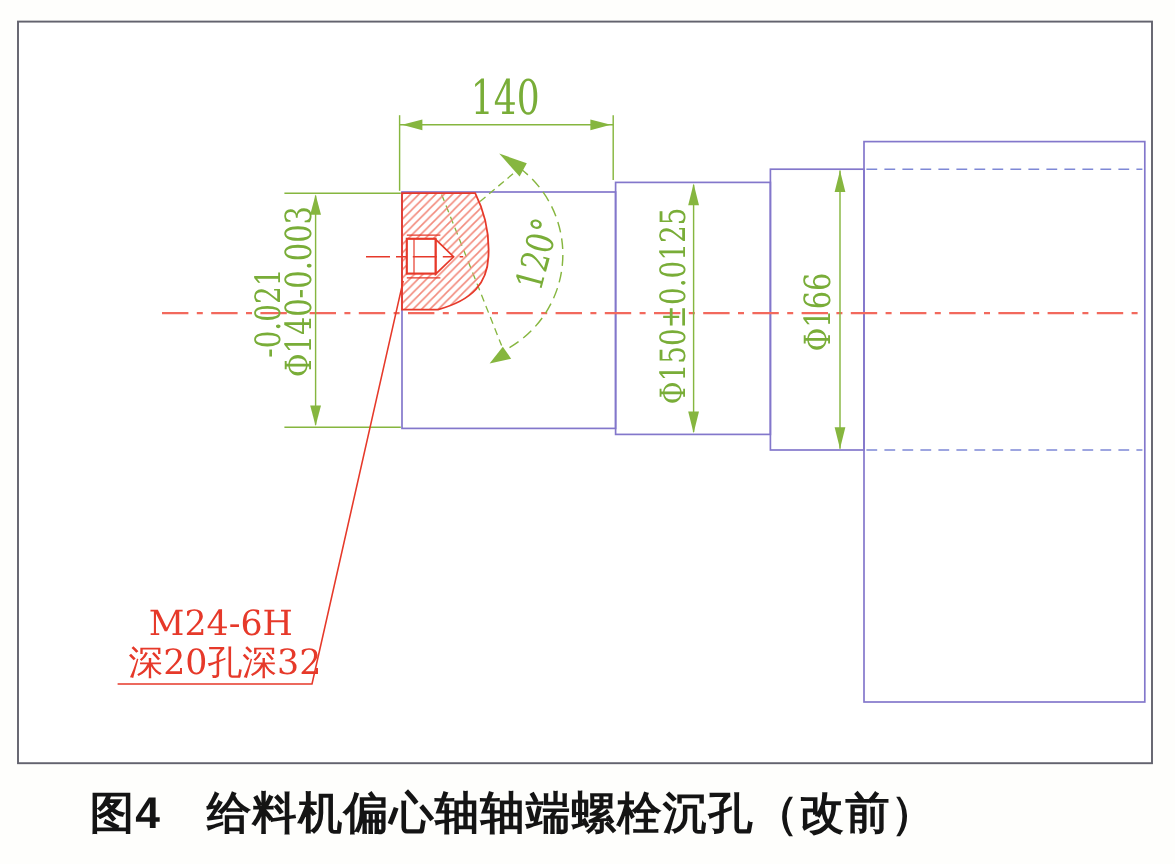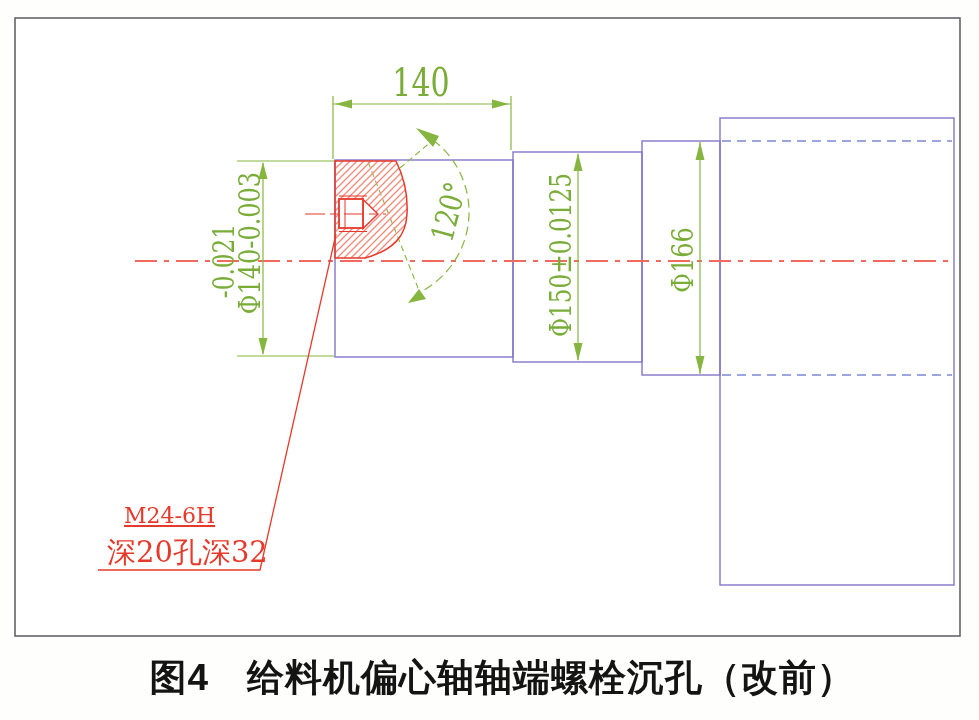--- a/index.html
+++ b/index.html
@@ -13,21 +13,21 @@
   .dimtext{
     color:#79ad38;
     font-family:"DejaVu Serif","Liberation Serif",serif;
   }
   .rot{transform-origin:center center;}
   .rednote{
     color:#e6392a;
     font-family:"DejaVu Serif","Liberation Serif",serif;
   }
   .caption{
-    left:0;width:855px;top:659px;text-align:right;
+    left:0;width:855px;top:659px;text-align:center;
     font-size:37px;font-weight:bold;color:#141414;letter-spacing:1px;
     font-family:"Liberation Sans","DejaVu Sans",sans-serif;
   }
 </style>
 </head>
 <body>
 
 <svg width="979" height="720" viewBox="0 0 979 720">
   <defs>
     <pattern id="hatch" patternUnits="userSpaceOnUse" width="7" height="7">
@@ -104,16 +104,16 @@
 <div class="abs dimtext rot" style="left:224px;top:261px;font-size:29px;transform:translate(-50%,-50%) rotate(-90deg) scaleX(.8);">-0.021</div>
 
 <div class="abs dimtext rot" style="left:250px;top:243px;font-size:30px;transform:translate(-50%,-50%) rotate(-90deg) scaleX(.8);">Φ140-0.003</div>
 
 <div class="abs dimtext rot" style="left:561px;top:255px;font-size:29px;transform:translate(-50%,-50%) rotate(-90deg) scaleX(.8);">Φ150±0.0125</div>
 
 <div class="abs dimtext rot" style="left:683px;top:260px;font-size:30px;transform:translate(-50%,-50%) rotate(-90deg) scaleX(.8);">Φ166</div>
 
 <div class="abs dimtext rot" style="left:449px;top:212px;font-size:31px;transform:translate(-50%,-50%) rotate(-75deg) scaleX(.8);">120°</div>
 
-<div class="abs rednote" style="left:124px;top:505px;font-size:22px;text-decoration:underline;">M24-6H</div>
+<div class="abs rednote" style="left:124px;top:505px;font-size:29px;">M24-6H</div>
 <div class="abs rednote" style="left:107px;top:538px;font-size:29px;">深20孔深32</div>
 
 <div class="abs caption">图4　给料机偏心轴轴端螺栓沉孔（改前）</div>
 
 </body></html>

